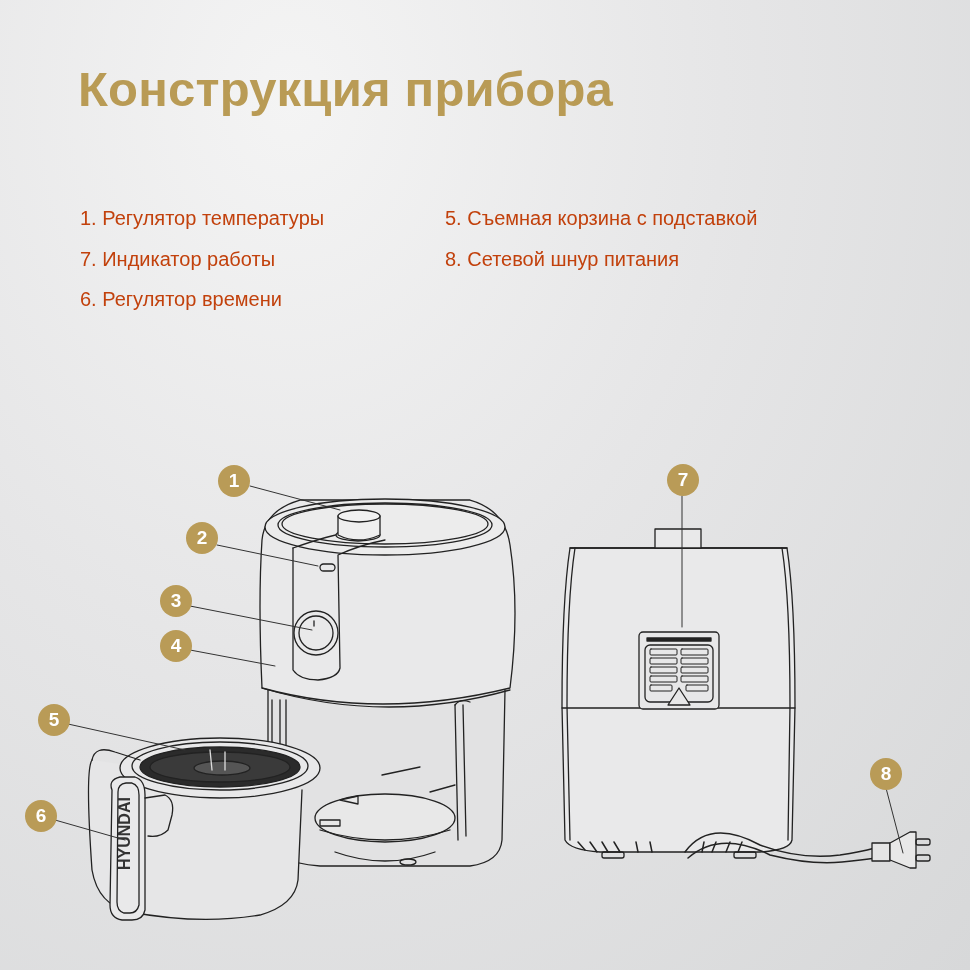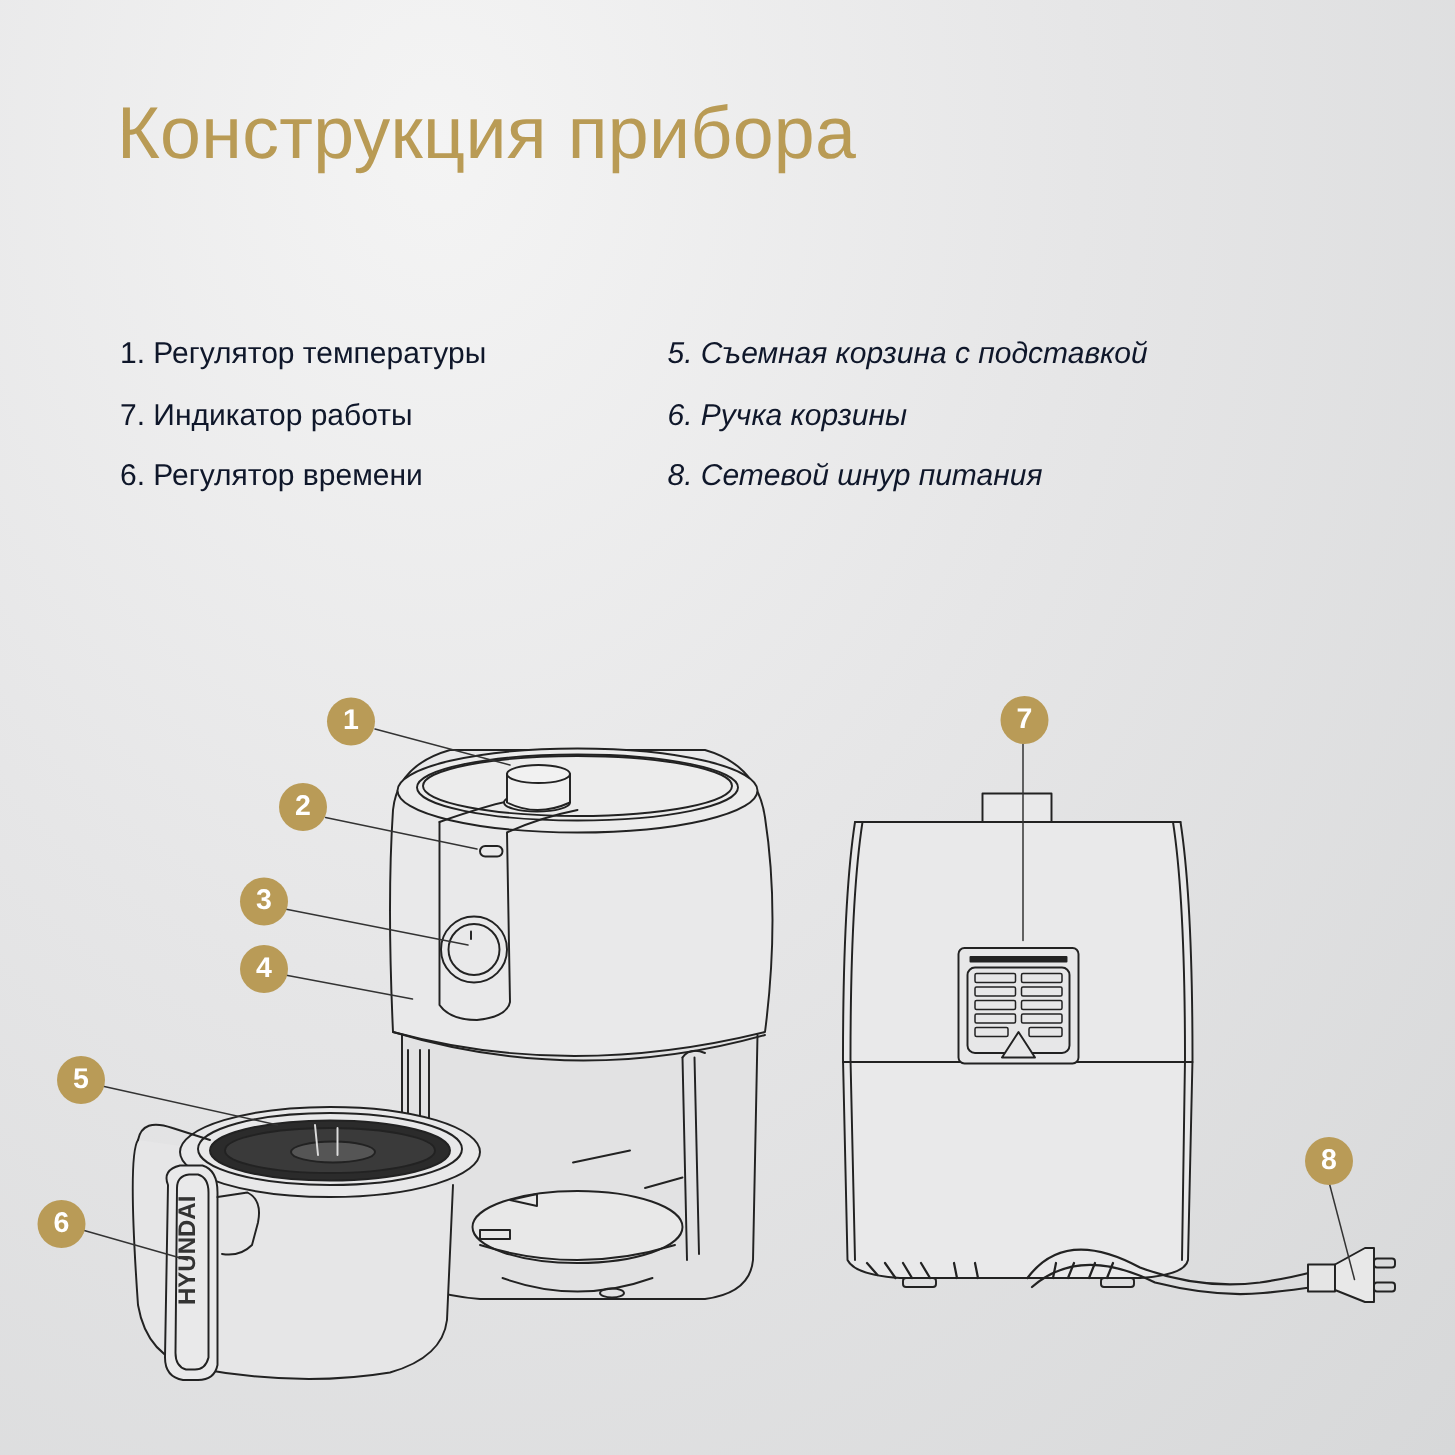--- a/index.html
+++ b/index.html
@@ -3,28 +3,28 @@
 <meta charset="utf-8">
 <style>
   html, body { margin:0; padding:0; }
   body {
     width:970px; height:970px; overflow:hidden; position:relative;
     background: radial-gradient(ellipse at 30% 10%, #f4f4f4 0%, #e6e6e7 45%, #d7d8d9 100%);
     font-family: "Liberation Sans", sans-serif;
   }
   .title {
     position:absolute; left:78px; top:60px;
-    color:#b99b55; font-weight:normal; font-size:49px; line-height:58px;
+    color:#b99b55; font-weight:bold; font-size:49px; line-height:58px;
     letter-spacing:0.2px;
   }
   .title div { white-space:nowrap; }
-  .list { position:absolute; top:222px; font-size:20px; color:#0f172a; }
+  .list { position:absolute; top:204px; font-size:20px; color:#c2410c; }
   .list .item { height:40.5px; line-height:28px; white-space:nowrap; }
   .list.left { left:80px; }
-  .list.right { left:445px;font-style:italic; }
+  .list.right { left:445px; }
   .illus { position:absolute; left:0; top:0; width:970px; height:970px; }
   .badge {
     position:absolute; width:32px; height:32px; border-radius:50%;
     background:#b99b57; color:#fff; font-weight:bold; font-size:19px;
     display:flex; align-items:center; justify-content:center;
   }
 </style>
 </head>
 <body>
 
@@ -32,21 +32,20 @@
   <div>Конструкция прибора</div>
 </div>
 
 <div class="list left">
   <div class="item">1. Регулятор температуры</div>
   <div class="item">7. Индикатор работы</div>
   <div class="item">6. Регулятор времени</div>
 </div>
 <div class="list right">
   <div class="item">5. Съемная корзина с подставкой</div>
-  <div class="item">6. Ручка корзины</div>
   <div class="item">8. Сетевой шнур питания</div>
 </div>
 
 <svg class="illus" viewBox="0 0 970 970" fill="none" stroke="#222" stroke-width="1.3" stroke-linejoin="round" stroke-linecap="round">
 
   <g>
 
     <path d="M268 690 L268 840 Q270 862 320 866 L470 866 Q500 862 502 840 L505 690" fill="#e2e2e3"></path>
 
     <path d="M262 540 Q258 600 262 688 Q380 720 510 688 Q520 610 510 545 Q505 510 470 500 L300 500 Q265 510 262 540 Z" fill="#e9e9ea"></path>

